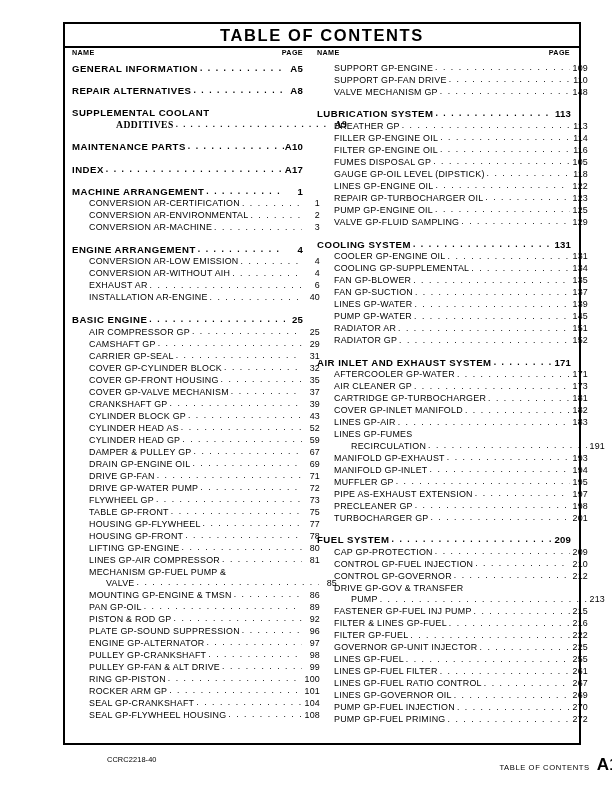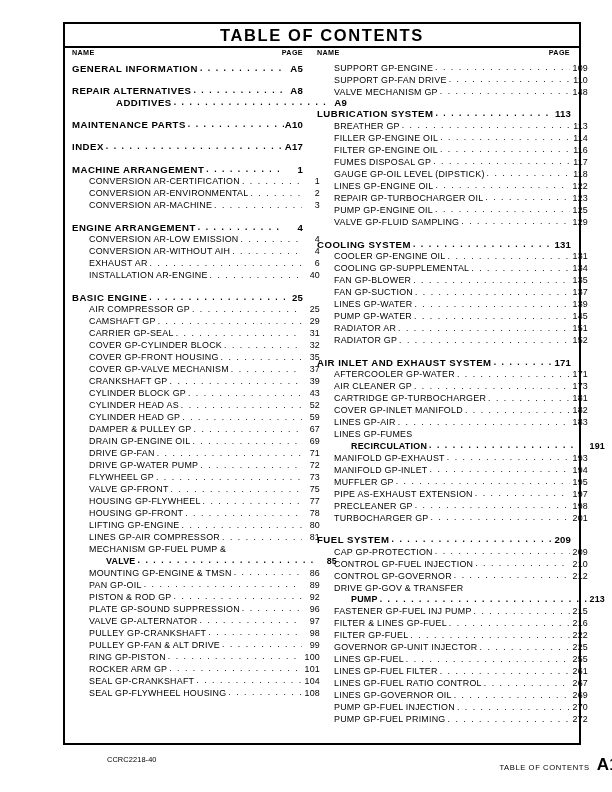--- a/index.html
+++ b/index.html
@@ -128,26 +128,26 @@
     font-weight: normal;
     margin-top: 3.1px;
     padding-left: 17px;
   }
   .entry.sub .pg { min-width: 17px; }
 
   
   .entry.cont {
     padding-left: 34px;
     margin-top: 2.6px;
-    font-weight: bold;
   }
   .entry.major.cont {
     padding-left: 44px;
     margin-top: 2.6px;
     font-weight: bold;
+    font-family: Liberation Serif, serif;
   }
 
   
 
   
   .footer {
     position: absolute;
     left: 0;
     top: 755px;
     width: 612px;
@@ -198,20 +198,23 @@
           <div class="entry major first">
             <span class="label">GENERAL  INFORMATION</span>
             <span class="dots">. . . . . . . . . . . . . . . . . . . . . . . . . . . . . . . . . . . . . . . . . . . . . . . . . . . . . . . . . . . . . . . . . . . . . . . . . . . . . . . . . . . . . . . . . </span>
             <span class="pg">A5</span>
           </div>
           <div class="entry major">
             <span class="label">REPAIR  ALTERNATIVES</span>
             <span class="dots">. . . . . . . . . . . . . . . . . . . . . . . . . . . . . . . . . . . . . . . . . . . . . . . . . . . . . . . . . . . . . . . . . . . . . . . . . . . . . . . . . . . . . . . . . </span>
             <span class="pg">A8</span>
           </div>
+          <div class="entry major noleader">
+            <span class="label">SUPPLEMENTAL  COOLANT</span>
+          </div>
           <div class="entry major cont">
             <span class="label">ADDITIVES</span>
             <span class="dots">. . . . . . . . . . . . . . . . . . . . . . . . . . . . . . . . . . . . . . . . . . . . . . . . . . . . . . . . . . . . . . . . . . . . . . . . . . . . . . . . . . . . . . . . . </span>
             <span class="pg">A9</span>
           </div>
           <div class="entry major">
             <span class="label">MAINTENANCE  PARTS</span>
             <span class="dots">. . . . . . . . . . . . . . . . . . . . . . . . . . . . . . . . . . . . . . . . . . . . . . . . . . . . . . . . . . . . . . . . . . . . . . . . . . . . . . . . . . . . . . . . . </span>
             <span class="pg">A10</span>
           </div>
@@ -339,21 +342,21 @@
             <span class="label">DRIVE  GP-WATER  PUMP</span>
             <span class="dots">. . . . . . . . . . . . . . . . . . . . . . . . . . . . . . . . . . . . . . . . . . . . . . . . . . . . . . . . . . . . . . . . . . . . . . . . . . . . . . . . . . . . . . . . . </span>
             <span class="pg">72</span>
           </div>
           <div class="entry sub">
             <span class="label">FLYWHEEL  GP</span>
             <span class="dots">. . . . . . . . . . . . . . . . . . . . . . . . . . . . . . . . . . . . . . . . . . . . . . . . . . . . . . . . . . . . . . . . . . . . . . . . . . . . . . . . . . . . . . . . . </span>
             <span class="pg">73</span>
           </div>
           <div class="entry sub">
-            <span class="label">VALVE  GP-FRONT</span>
+            <span class="label">TABLE  GP-FRONT</span>
             <span class="dots">. . . . . . . . . . . . . . . . . . . . . . . . . . . . . . . . . . . . . . . . . . . . . . . . . . . . . . . . . . . . . . . . . . . . . . . . . . . . . . . . . . . . . . . . . </span>
             <span class="pg">75</span>
           </div>
           <div class="entry sub">
             <span class="label">HOUSING  GP-FLYWHEEL</span>
             <span class="dots">. . . . . . . . . . . . . . . . . . . . . . . . . . . . . . . . . . . . . . . . . . . . . . . . . . . . . . . . . . . . . . . . . . . . . . . . . . . . . . . . . . . . . . . . . </span>
             <span class="pg">77</span>
           </div>
           <div class="entry sub">
             <span class="label">HOUSING  GP-FRONT</span>
@@ -392,21 +395,21 @@
             <span class="label">PISTON  &amp;  ROD  GP</span>
             <span class="dots">. . . . . . . . . . . . . . . . . . . . . . . . . . . . . . . . . . . . . . . . . . . . . . . . . . . . . . . . . . . . . . . . . . . . . . . . . . . . . . . . . . . . . . . . . </span>
             <span class="pg">92</span>
           </div>
           <div class="entry sub">
             <span class="label">PLATE  GP-SOUND  SUPPRESSION</span>
             <span class="dots">. . . . . . . . . . . . . . . . . . . . . . . . . . . . . . . . . . . . . . . . . . . . . . . . . . . . . . . . . . . . . . . . . . . . . . . . . . . . . . . . . . . . . . . . . </span>
             <span class="pg">96</span>
           </div>
           <div class="entry sub">
-            <span class="label">VALVE  GP-ALTERNATOR</span>
+            <span class="label">ENGINE  GP-ALTERNATOR</span>
             <span class="dots">. . . . . . . . . . . . . . . . . . . . . . . . . . . . . . . . . . . . . . . . . . . . . . . . . . . . . . . . . . . . . . . . . . . . . . . . . . . . . . . . . . . . . . . . . </span>
             <span class="pg">97</span>
           </div>
           <div class="entry sub">
             <span class="label">PULLEY  GP-CRANKSHAFT</span>
             <span class="dots">. . . . . . . . . . . . . . . . . . . . . . . . . . . . . . . . . . . . . . . . . . . . . . . . . . . . . . . . . . . . . . . . . . . . . . . . . . . . . . . . . . . . . . . . . </span>
             <span class="pg">98</span>
           </div>
           <div class="entry sub">
             <span class="label">PULLEY  GP-FAN  &amp;  ALT  DRIVE</span>
@@ -473,21 +476,21 @@
             <span class="pg">114</span>
           </div>
           <div class="entry sub">
             <span class="label">FILTER  GP-ENGINE  OIL</span>
             <span class="dots">. . . . . . . . . . . . . . . . . . . . . . . . . . . . . . . . . . . . . . . . . . . . . . . . . . . . . . . . . . . . . . . . . . . . . . . . . . . . . . . . . . . . . . . . . </span>
             <span class="pg">116</span>
           </div>
           <div class="entry sub">
             <span class="label">FUMES  DISPOSAL  GP</span>
             <span class="dots">. . . . . . . . . . . . . . . . . . . . . . . . . . . . . . . . . . . . . . . . . . . . . . . . . . . . . . . . . . . . . . . . . . . . . . . . . . . . . . . . . . . . . . . . . </span>
-            <span class="pg">117</span>
+            <span class="pg">105</span>
           </div>
           <div class="entry sub">
             <span class="label">GAUGE  GP-OIL  LEVEL  (DIPSTICK)</span>
             <span class="dots">. . . . . . . . . . . . . . . . . . . . . . . . . . . . . . . . . . . . . . . . . . . . . . . . . . . . . . . . . . . . . . . . . . . . . . . . . . . . . . . . . . . . . . . . . </span>
             <span class="pg">118</span>
           </div>
           <div class="entry sub">
             <span class="label">LINES  GP-ENGINE  OIL</span>
             <span class="dots">. . . . . . . . . . . . . . . . . . . . . . . . . . . . . . . . . . . . . . . . . . . . . . . . . . . . . . . . . . . . . . . . . . . . . . . . . . . . . . . . . . . . . . . . . </span>
             <span class="pg">122</span>

